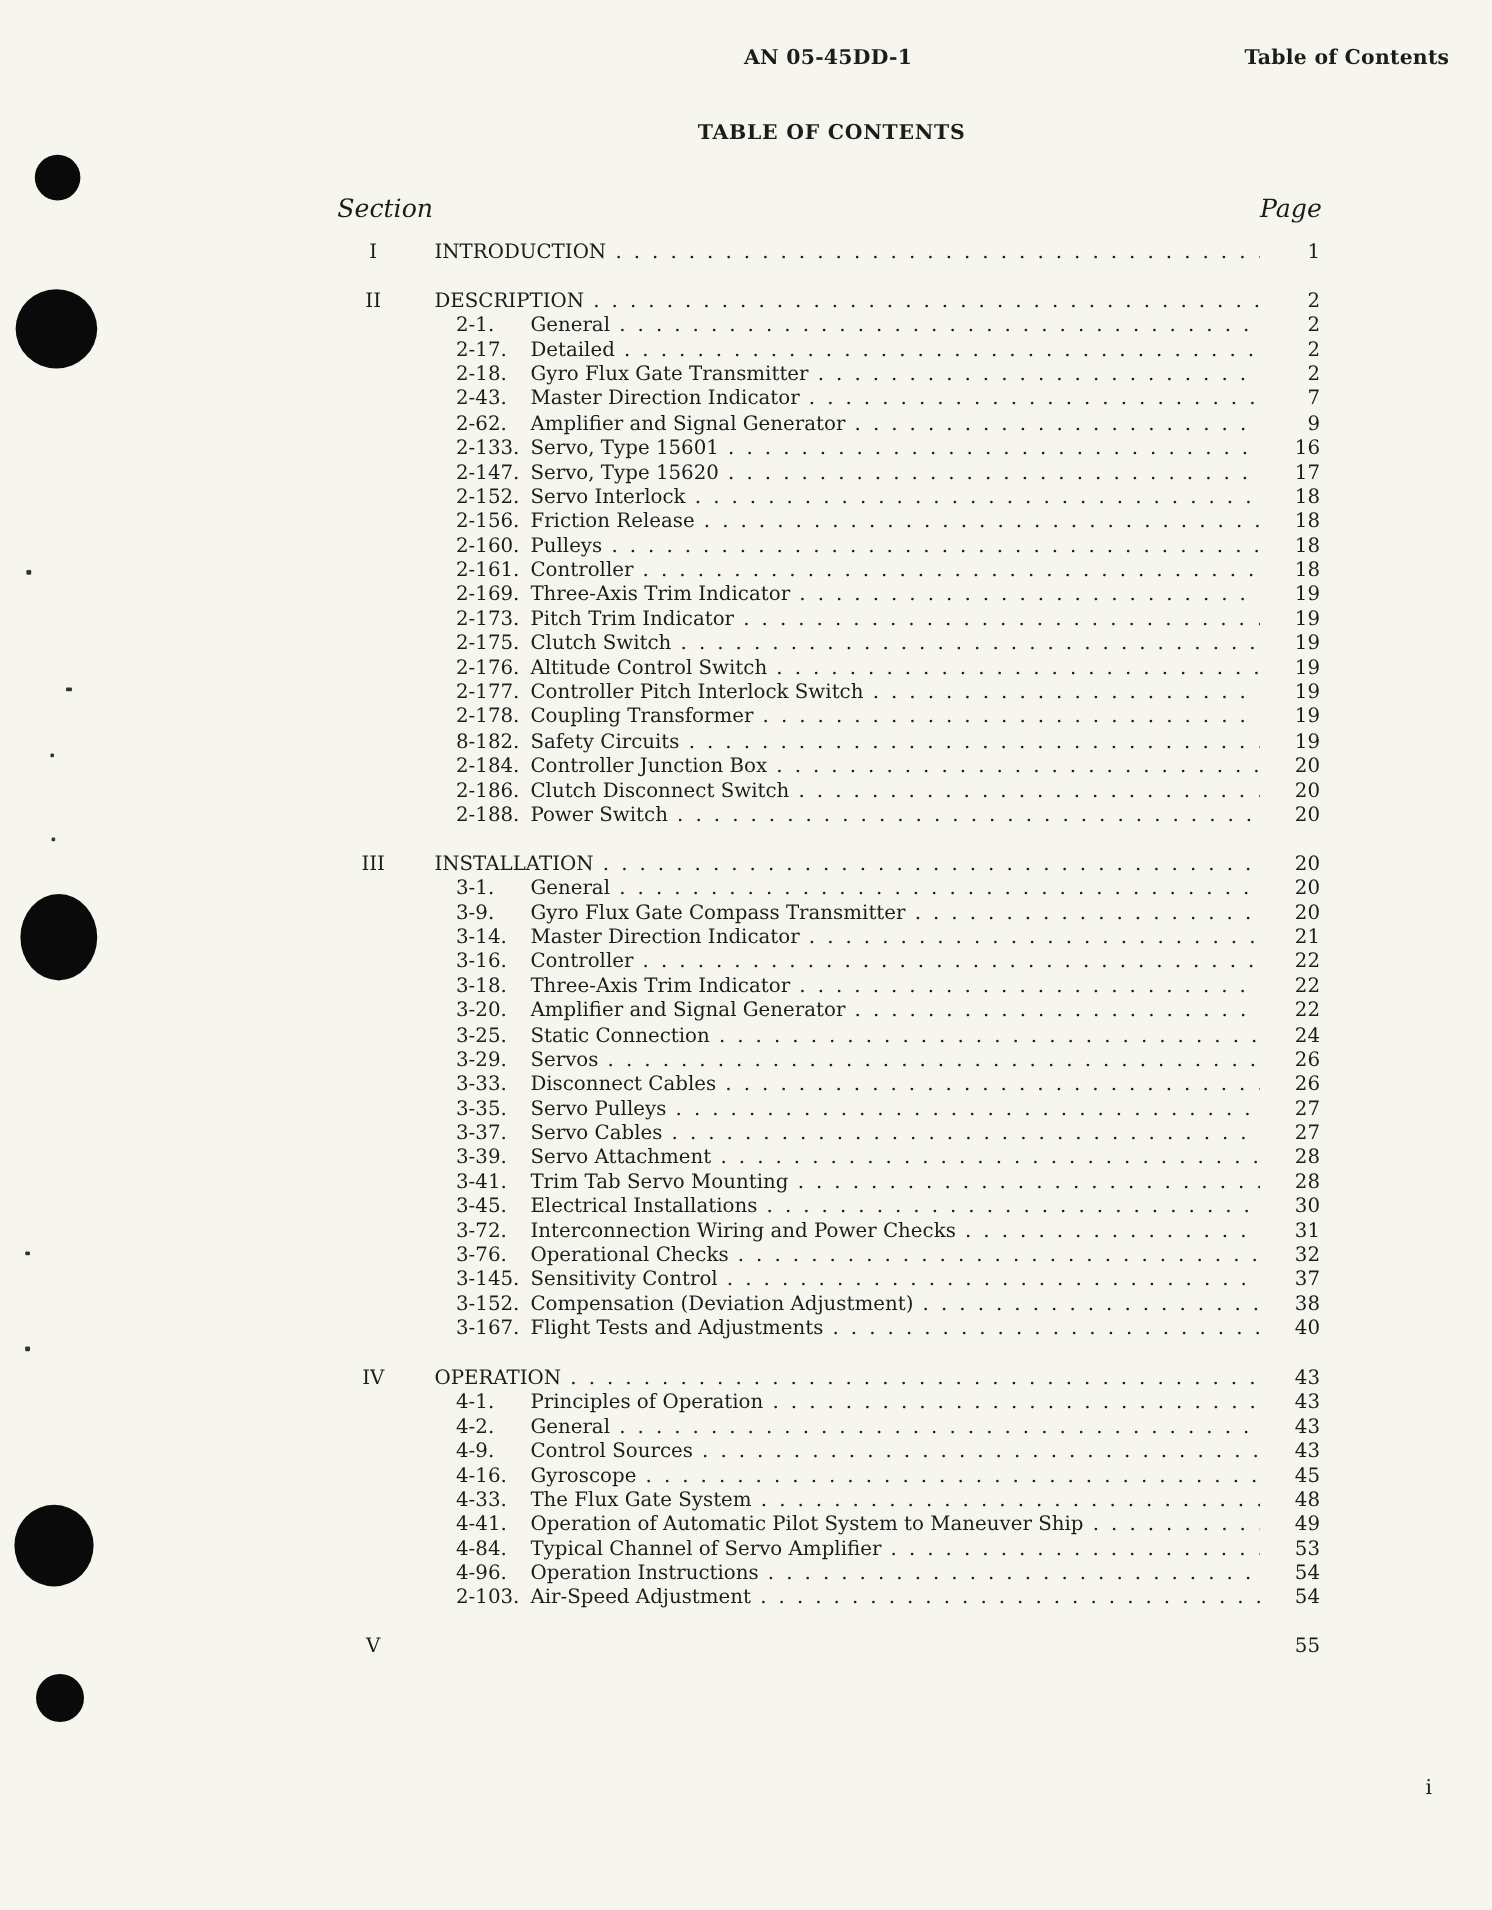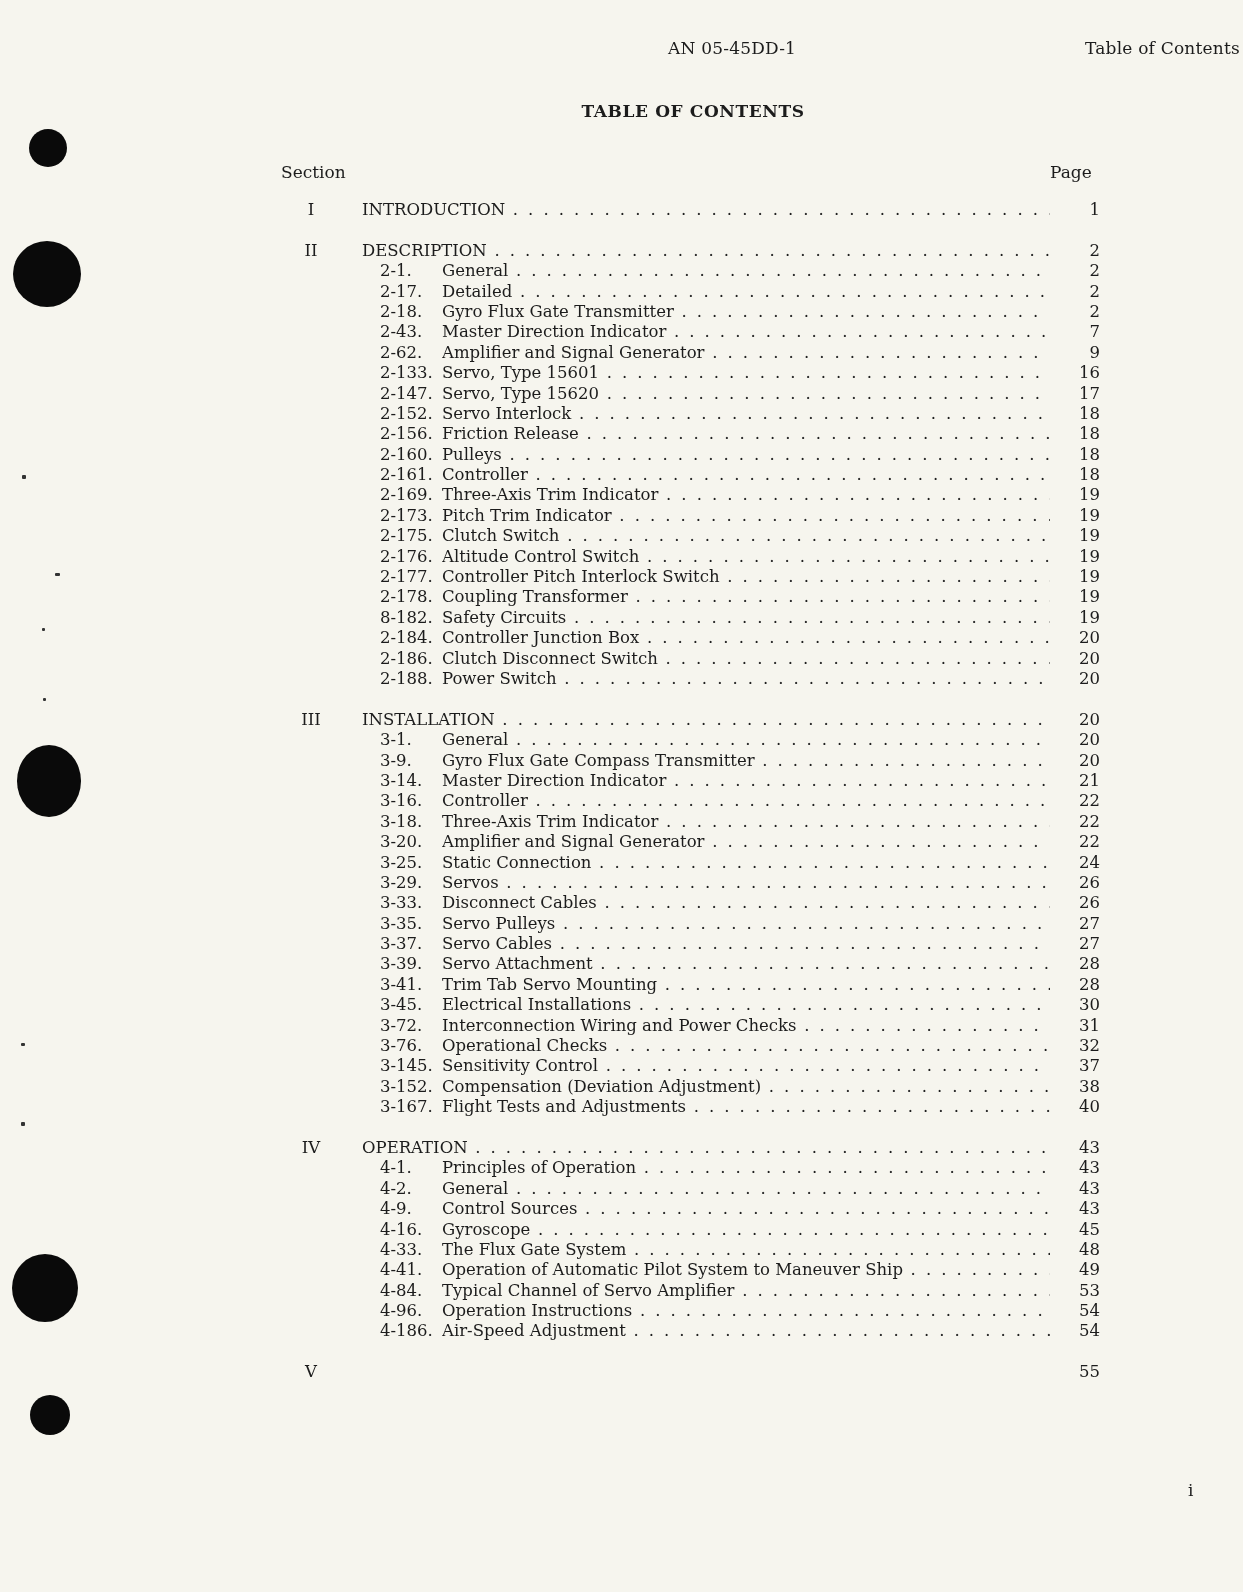--- a/index.html
+++ b/index.html
@@ -6,23 +6,23 @@
   body {
     width: 1243px; height: 1592px;
     background: #f6f5ee;
     position: relative;
     overflow: hidden;
     font-family: "DejaVu Serif", "Liberation Serif", serif;
     color: #1c1c1c;
   }
   .hole { position: absolute; background: #0a0a0a; border-radius: 50%; }
   .speck { position: absolute; background: #333; border-radius: 1px; }
-  .hdr { position: absolute; top: 38px; font-size: 17px; font-weight: normal; letter-spacing: 0.2px; margin-left: 48px; }
+  .hdr { position: absolute; top: 38px; font-size: 17px; font-weight: bold; letter-spacing: 0.2px; }
   .title { position: absolute; top: 101px; left: 0; width: 1386px; text-align: center; font-size: 17px; font-weight: bold; letter-spacing: 0.6px; }
-  .colhdr { position: absolute; top: 162px; font-size: 17px; }
+  .colhdr { position: absolute; top: 162px; font-size: 21px; font-style: italic; }
   .toc { position: absolute; left: 280px; top: 200px; width: 820px; font-size: 16.5px; }
   .line { position: relative; height: 20.4px; line-height: 20.4px; white-space: nowrap; }
   .sec { margin-top: 20.4px; }
   .sec.first { margin-top: 0; }
   .roman { position: absolute; left: 0; width: 62px; text-align: center; }
   .ttl { position: absolute; left: 82px; right: 50px; overflow: hidden; }
   .ttl.sub { left: 162px; }
   .num { position: absolute; left: 100px; }
   .pg { position: absolute; right: 0; width: 40px; text-align: right; }
   .ttl::after {
@@ -309,21 +309,21 @@
     <span class="num">4-84.</span>
     <span class="ttl sub">Typical Channel of Servo Amplifier</span>
     <span class="pg">53</span>
   </div>
     <div class="line">
     <span class="num">4-96.</span>
     <span class="ttl sub">Operation Instructions</span>
     <span class="pg">54</span>
   </div>
     <div class="line">
-    <span class="num">4-186.</span>
+    <span class="num">2-103.</span>
     <span class="ttl sub">Air-Speed Adjustment</span>
     <span class="pg">54</span>
   </div>
     <div class="line sec">
     <span class="roman">V</span>
     <span class="pg">55</span>
   </div>
   </div>
 
 <div class="folio">i</div>

